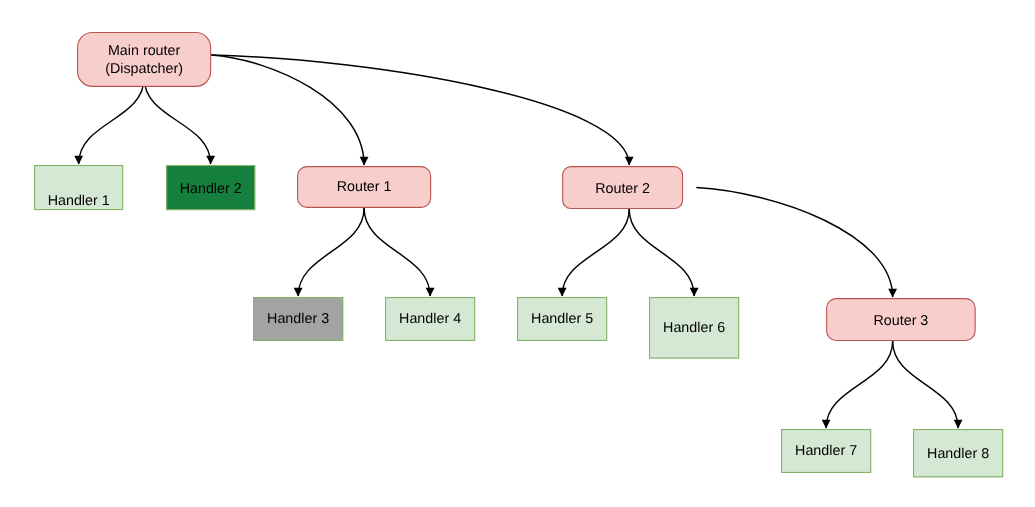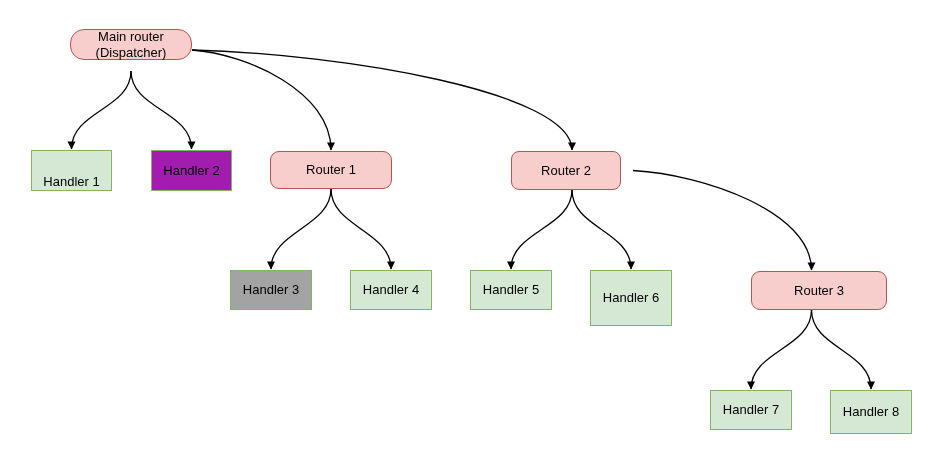--- a/index.html
+++ b/index.html
@@ -55,24 +55,24 @@
         <path d="M 192 50 C 344 54, 572 92, 572 150" fill="none" stroke="#000000" stroke-width="1.3" marker-end="url(#arrowhead)"></path>
         <path d="M 331 189 C 331 227, 271 231, 271 269" fill="none" stroke="#000000" stroke-width="1.3" marker-end="url(#arrowhead)"></path>
         <path d="M 331 189 C 331 227, 391 231, 391 269" fill="none" stroke="#000000" stroke-width="1.3" marker-end="url(#arrowhead)"></path>
         <path d="M 572 190 C 572 228, 511 231, 511 269" fill="none" stroke="#000000" stroke-width="1.3" marker-end="url(#arrowhead)"></path>
         <path d="M 572 190 C 572 228, 631 231, 631 269" fill="none" stroke="#000000" stroke-width="1.3" marker-end="url(#arrowhead)"></path>
         <path d="M 633 170.5 C 704.4 174.5, 811.5 212, 811.5 270" fill="none" stroke="#000000" stroke-width="1.3" marker-end="url(#arrowhead)"></path>
         <path d="M 811.5 310 C 811.5 348, 751 351, 751 389" fill="none" stroke="#000000" stroke-width="1.3" marker-end="url(#arrowhead)"></path>
         <path d="M 811.5 310 C 811.5 348, 871 351, 871 389" fill="none" stroke="#000000" stroke-width="1.3" marker-end="url(#arrowhead)"></path>
       </g>
   </svg>
-<div class="node" style="left: 70px; top: 29px; width: 122px; height: 31px; background: rgb(248, 206, 204); border-color: rgb(184, 84, 80); border-radius: 14px;"><span>Main router
+<div class="node" style="left: 70px; top: 29px; width: 122px; height: 50px; background: rgb(248, 206, 204); border-color: rgb(184, 84, 80); border-radius: 14px;"><span>Main router
 (Dispatcher)</span></div>
     <div class="node" style="left: 31px; top: 150px; width: 81px; height: 41px; background: rgb(213, 232, 212); border-color: rgb(130, 179, 102); border-radius: 0px; align-items: flex-end;"><span>Handler 1</span></div>
-    <div class="node" style="left: 151px; top: 150px; width: 81px; height: 41px; background: #a21caf; border-color: rgb(130, 179, 102); border-radius: 0px;"><span>Handler 2</span></div>
+    <div class="node" style="left: 151px; top: 150px; width: 81px; height: 41px; background: #15803d; border-color: rgb(130, 179, 102); border-radius: 0px;"><span>Handler 2</span></div>
     <div class="node" style="left: 270px; top: 151px; width: 122px; height: 38px; background: rgb(248, 206, 204); border-color: rgb(184, 84, 80); border-radius: 9px;"><span>Router 1</span></div>
     <div class="node" style="left: 511px; top: 151px; width: 110px; height: 39px; background: rgb(248, 206, 204); border-color: rgb(184, 84, 80); border-radius: 8px;"><span>Router 2</span></div>
     <div class="node" style="left: 230px; top: 270px; width: 82px; height: 40px; background: #a3a3a3; border-color: rgb(130, 179, 102); border-radius: 0px;"><span>Handler 3</span></div>
     <div class="node" style="left: 350px; top: 270px; width: 82px; height: 40px; background: rgb(213, 232, 212); border-color: rgb(130, 179, 102); border-radius: 0px;"><span>Handler 4</span></div>
     <div class="node" style="left: 470px; top: 270px; width: 82px; height: 40px; background: rgb(213, 232, 212); border-color: rgb(130, 179, 102); border-radius: 0px;"><span>Handler 5</span></div>
     <div class="node" style="left: 590px; top: 270px; width: 82px; height: 56px; background: rgb(213, 232, 212); border-color: rgb(130, 179, 102); border-radius: 0px;"><span>Handler 6</span></div>
     <div class="node" style="left: 751px; top: 271px; width: 136px; height: 39px; background: rgb(248, 206, 204); border-color: rgb(184, 84, 80); border-radius: 9px;"><span>Router 3</span></div>
     <div class="node" style="left: 710px; top: 390px; width: 82px; height: 40px; background: rgb(213, 232, 212); border-color: rgb(130, 179, 102); border-radius: 0px;"><span>Handler 7</span></div>
     <div class="node" style="left: 830px; top: 390px; width: 82px; height: 44px; background: rgb(213, 232, 212); border-color: rgb(130, 179, 102); border-radius: 0px;"><span>Handler 8</span></div>
   </div>

